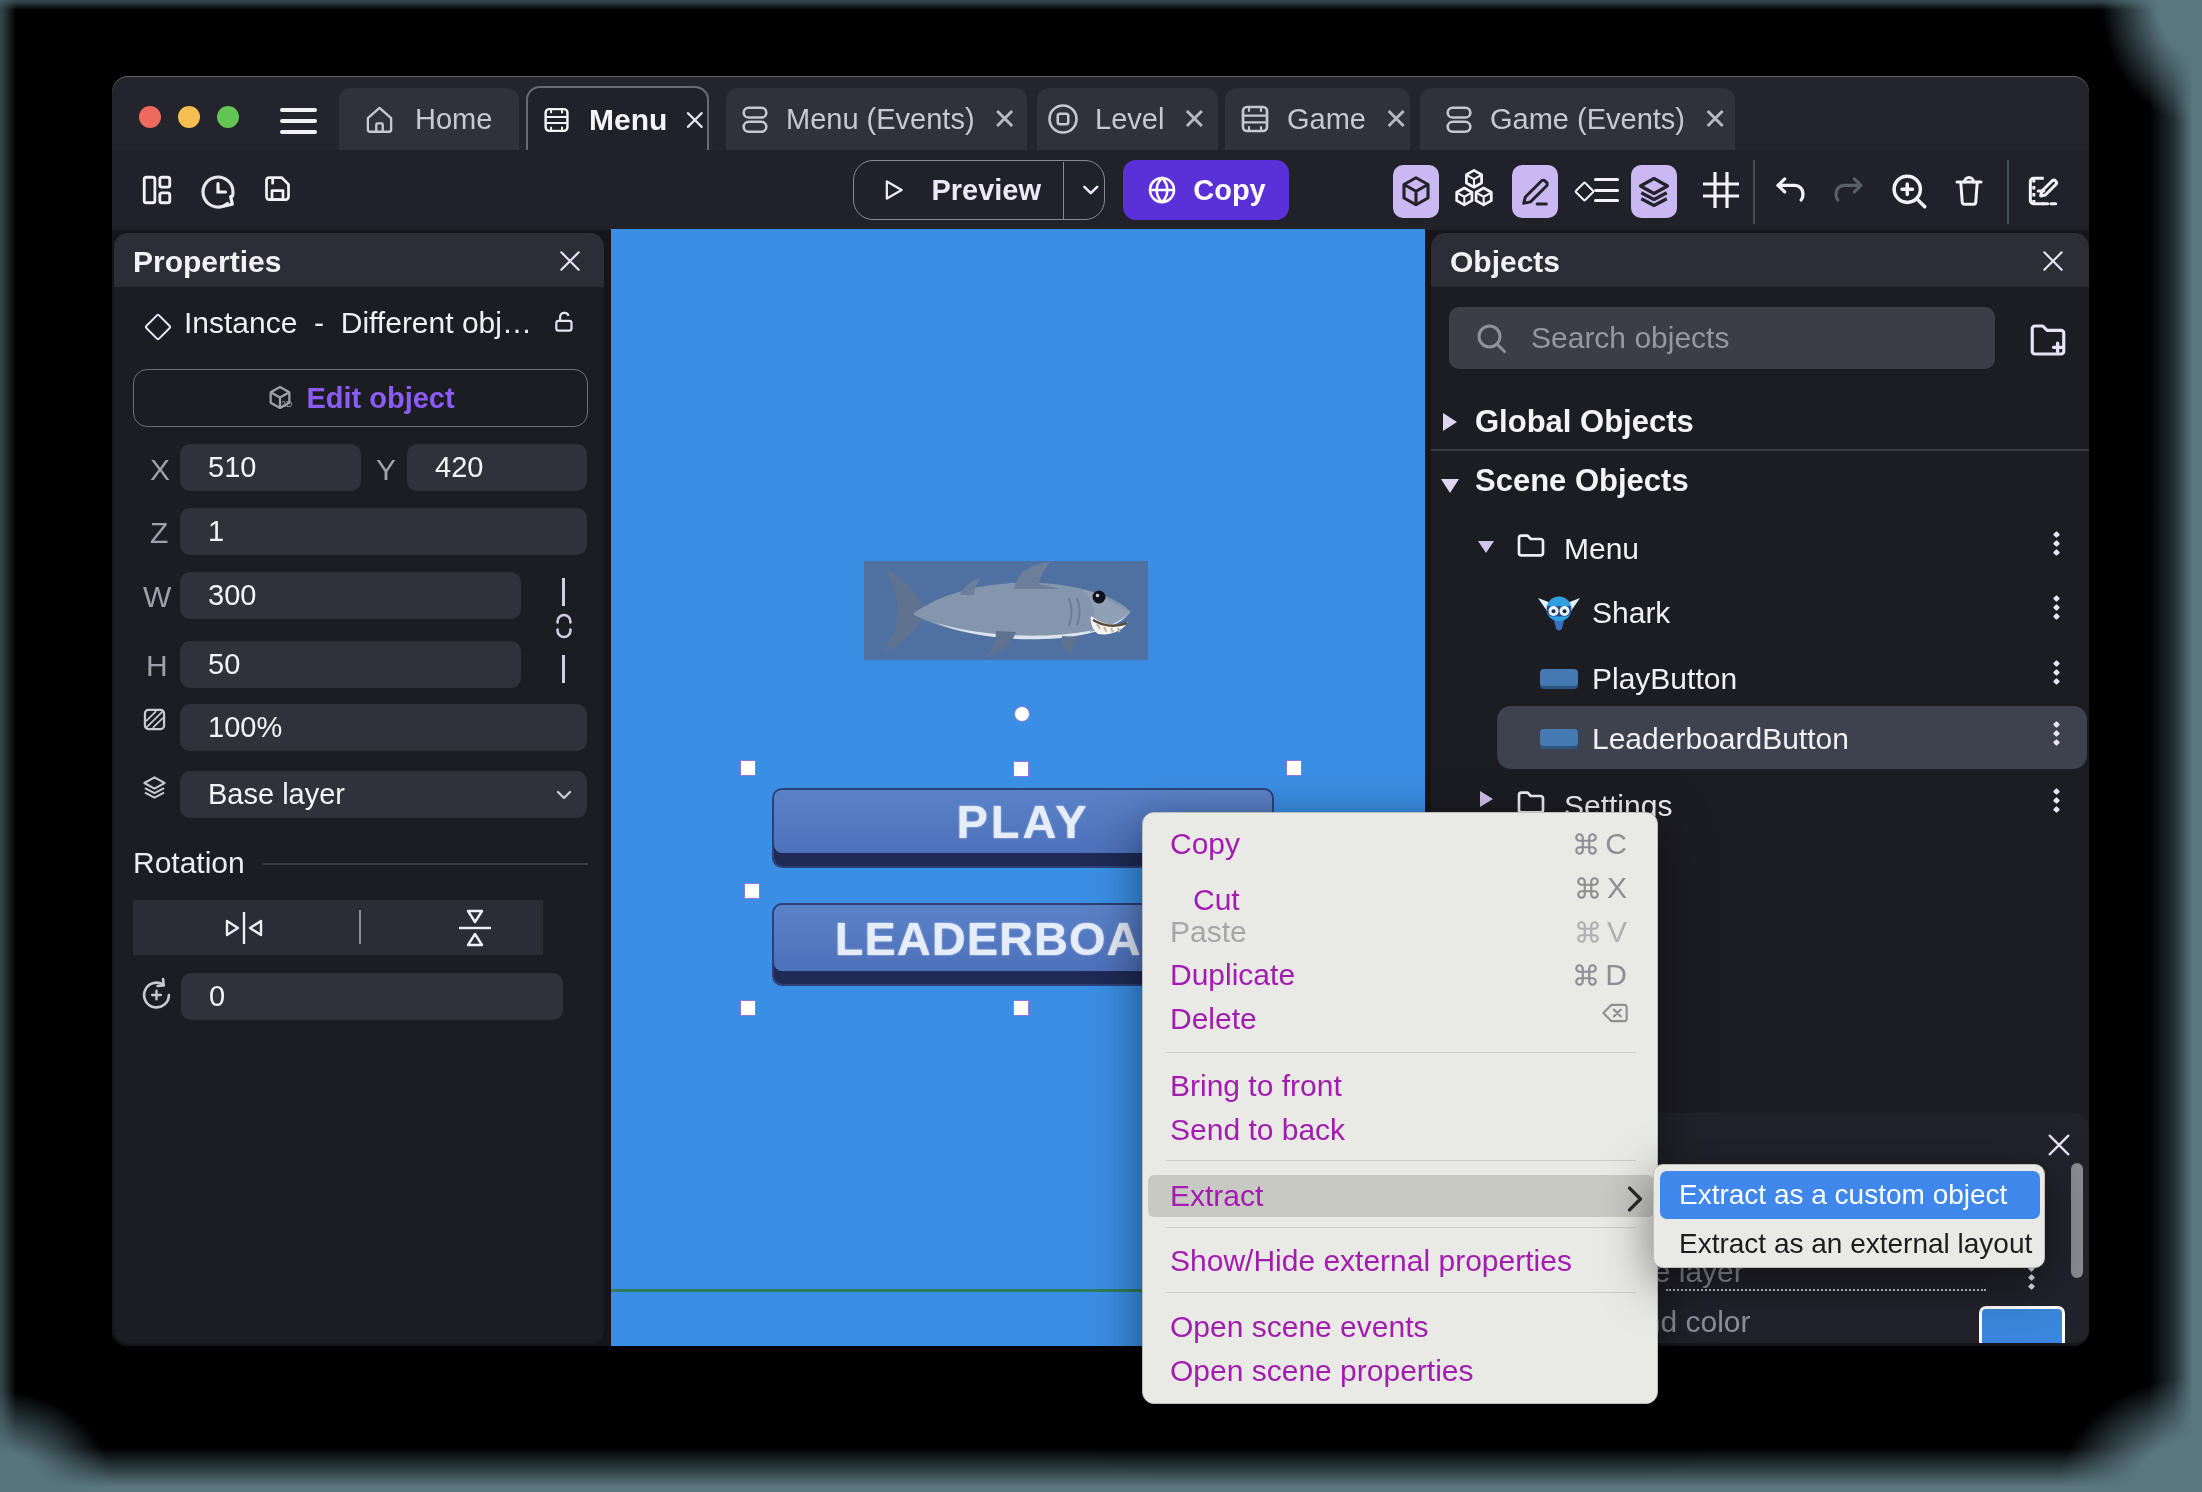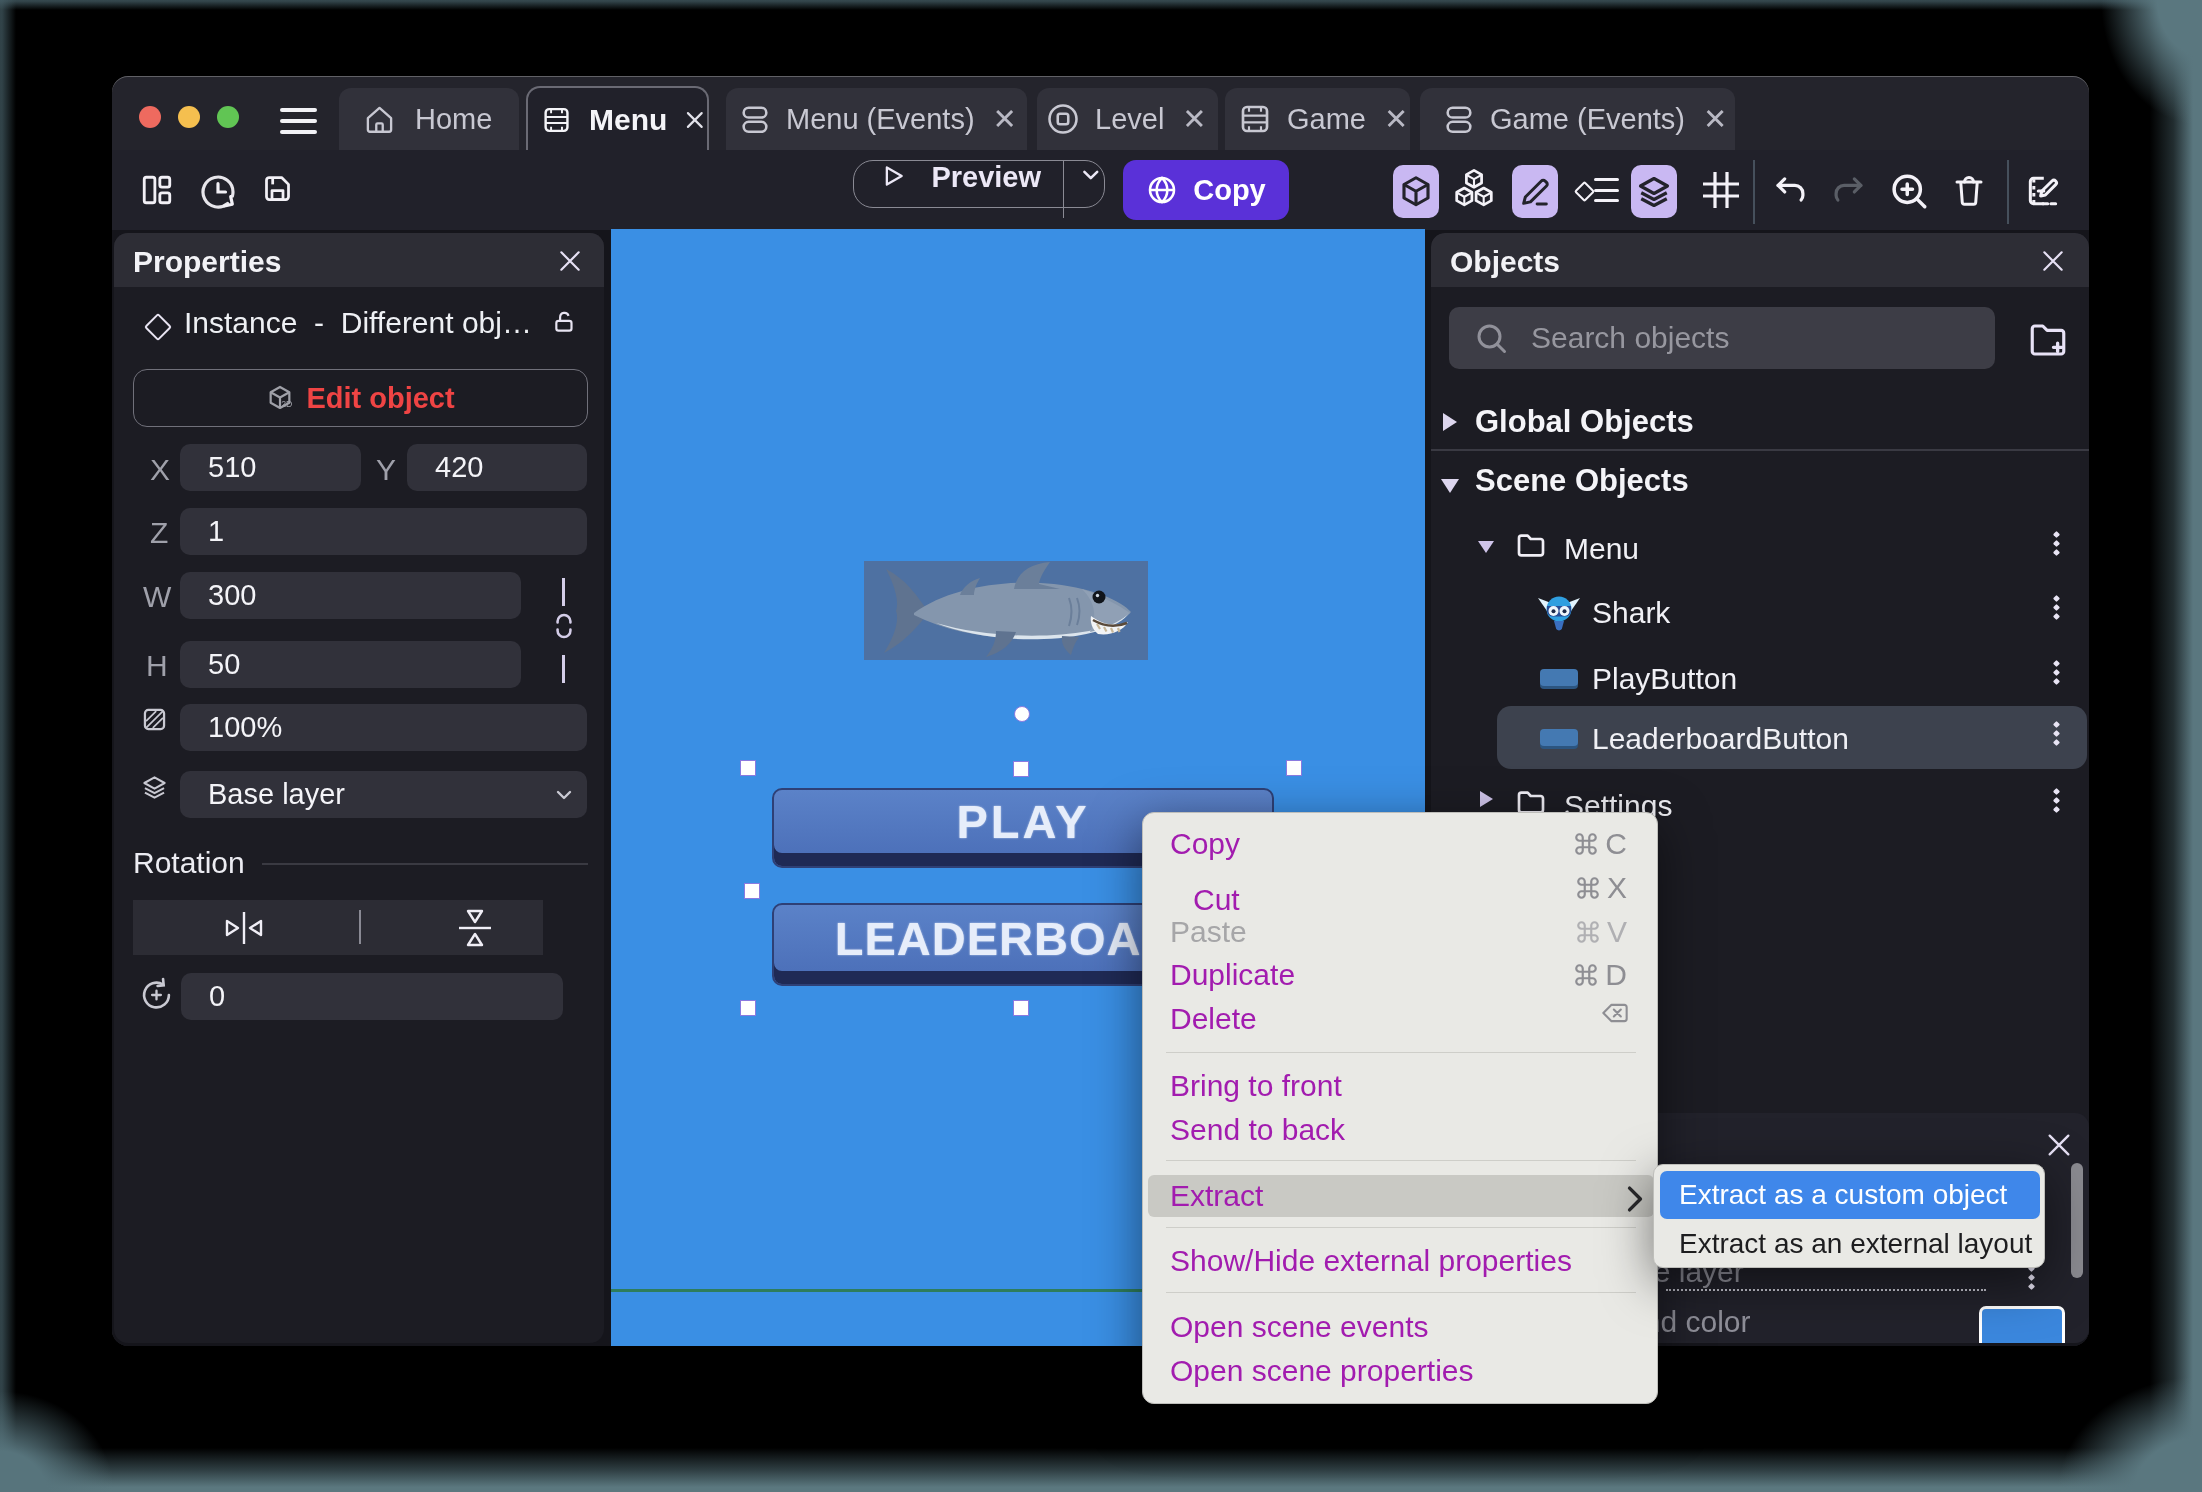--- a/index.html
+++ b/index.html
@@ -115,21 +115,21 @@
     </svg>
 </div>
 <div class="abs tbi" style="left:261px;">
   <svg class="ic" width="33" height="33" viewBox="0 0 24 24" fill="none" stroke="#f2f0f6" stroke-width="2" stroke-linejoin="round">
       <path d="M4 6a2 2 0 0 1 2-2h9l5 5v9a2 2 0 0 1-2 2H6a2 2 0 0 1-2-2z"></path>
       <path d="M8.5 4v5"></path>
       <rect x="8" y="13.5" width="8" height="6.5"></rect>
     </svg>
 </div>
 
-<div class="abs" style="left:853px;top:160px;width:252px;height:48px;border:1.5px solid #8a8a94;border-radius:20px;box-sizing:border-box;display:flex;align-items:flex-start;">
+<div class="abs" style="left:853px;top:160px;width:252px;height:60px;border:1.5px solid #8a8a94;border-radius:20px;box-sizing:border-box;display:flex;align-items:center;">
   <svg class="ic" style="margin-left:26px" width="30" height="30" viewBox="0 0 24 24" fill="none" stroke="#ece8f6" stroke-width="2" stroke-linejoin="round">
       <path d="M6 4.5l13 7.5-13 7.5z"></path>
     </svg>
   <span style="margin-left:24px;font-weight:bold;font-size:29px;color:#ece8f6;">Preview</span>
   <div style="width:1.5px;height:57px;background:#8a8a94;margin-left:22px;"></div>
   <svg class="ic" style="margin-left:14px" width="28" height="28" viewBox="0 0 24 24" fill="none" stroke="#ece8f6" stroke-width="2.4" stroke-linecap="round" stroke-linejoin="round">
       <path d="M6 9l6 6 6-6"></path>
     </svg>
 </div>
 
@@ -267,21 +267,21 @@
       <rect x="4" y="11" width="14" height="9" rx="2"></rect>
       <path d="M7.5 11V7.5a4 4 0 0 1 7.8-1.2"></path>
     </svg>
 
   <div class="abs" style="left:19px;top:136px;width:455px;height:58px;border:1.5px solid #70707a;border-radius:14px;box-sizing:border-box;display:flex;align-items:center;justify-content:center;gap:12px;">
     <svg class="ic" width="28" height="28" viewBox="0 0 24 24" fill="none" stroke="#9fa0a8" stroke-width="1.9" stroke-linejoin="round">
         <path d="M12 2.5l8 4.5v9l-8 4.5L4 16V7z"></path>
         <path d="M4 7l8 4.5L20 7M12 11.5V20.5"></path>
         <text x="13" y="20" font-size="7.5" fill="#9fa0a8" stroke="none" font-family="Liberation Sans">2D</text>
       </svg>
-    <span style="font-weight:bold;font-size:29px;color:#ef4444;">Edit object</span>
+    <span style="font-weight:bold;font-size:29px;color:#8b5cf6;">Edit object</span>
   </div>
 
   <div class="abs lbl" style="left:36px;top:220px;">X</div>
   <div class="abs inp" style="left:66px;top:211px;width:181px;height:47px;">510</div>
   <div class="abs lbl" style="left:262px;top:220px;">Y</div>
   <div class="abs inp" style="left:293px;top:211px;width:180px;height:47px;">420</div>
 
   <div class="abs lbl" style="left:36px;top:283px;">Z</div>
   <div class="abs inp" style="left:66px;top:275px;width:407px;height:47px;">1</div>
 

